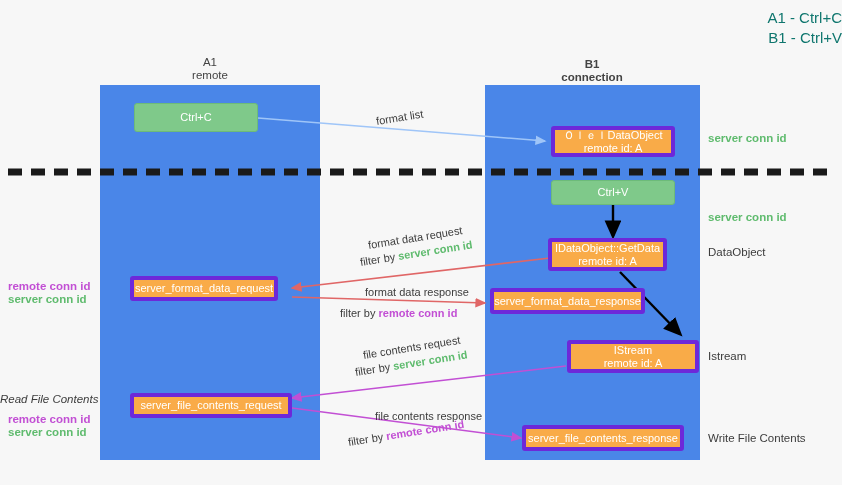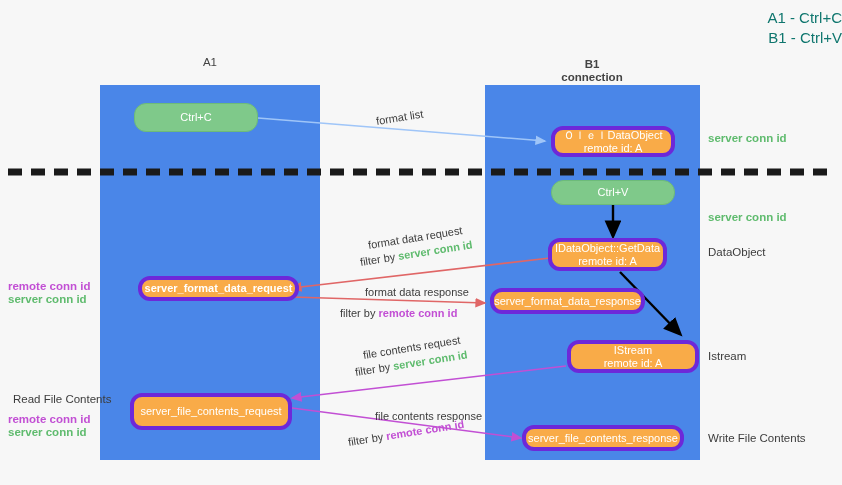--- a/index.html
+++ b/index.html
@@ -32,21 +32,21 @@
   .lane-b{left:485px;top:85px;width:215px;height:375px;}
 
   
   .box{
     box-sizing:border-box;
     display:flex;align-items:center;justify-content:center;
     flex-direction:column;
     text-align:center;
     color:#ffffff;
     font-size:11px;line-height:13px;
-    border-radius:12px;
+    border-radius:3px;
   }
   .box.green{background:#7fc98a;border:1px solid #6dbb79;}
   .box.orange{background:#f9ab48;border:4px solid #6d28d9;}
   .box .l1{display:block;}
   .box .l2{display:block;}
 
   
   .lbl{font-size:11.5px;line-height:14px;}
   .lbl.plain{color:#3c3c3c;}
   .lbl.green-t{color:#5fbb6e;font-weight:bold;}
@@ -66,20 +66,21 @@
 
 <div id="stage">
 
   <div class="abs title">
     <div>A1 - Ctrl+C</div>
     <div>B1 - Ctrl+V</div>
   </div>
 
   <div class="abs col-head" style="left:120px;top:56px;">
     <div>A1</div>
+    <div>remote</div>
   </div>
   <div class="abs col-head" style="left:502px;top:58px;font-weight:bold;">
     <div>B1</div>
     <div>connection</div>
   </div>
 
   <div class="abs lane lane-a"></div>
   <div class="abs lane lane-b"></div>
 
   <svg id="wires">
@@ -112,25 +113,25 @@
 
     <line x1="566" y1="366" x2="292" y2="398" stroke="#c24fd4" stroke-width="1.6" marker-end="url(#ah-magenta)"></line>
 
     <line x1="292" y1="408" x2="521" y2="438" stroke="#c24fd4" stroke-width="1.6" marker-end="url(#ah-magenta)"></line>
   </svg>
 
   <div class="abs box green" style="left:134px;top:103px;width:124px;height:29px;">
     <span class="l1">Ctrl+C</span>
   </div>
 
-  <div class="abs box orange" style="left:138px;top:276px;width:161px;height:25px;font-weight:bold;">
+  <div class="abs box orange" style="left:130px;top:276px;width:148px;height:25px;">
     <span class="l1">server_format_data_request</span>
   </div>
 
-  <div class="abs box orange" style="left:130px;top:393px;width:162px;height:37px;">
+  <div class="abs box orange" style="left:130px;top:393px;width:162px;height:25px;">
     <span class="l1">server_file_contents_request</span>
   </div>
 
   <div class="abs box orange" style="left:551px;top:126px;width:124px;height:31px;">
     <span class="l1">ＯｌｅＩDataObject</span>
     <span class="l2">remote id: A</span>
   </div>
 
   <div class="abs box green" style="left:551px;top:180px;width:124px;height:25px;">
     <span class="l1">Ctrl+V</span>
@@ -160,21 +161,21 @@
 
   <div class="abs lbl plain" style="left:708px;top:245px;">DataObject</div>
 
   <div class="abs lbl plain" style="left:708px;top:349px;">Istream</div>
 
   <div class="abs lbl plain" style="left:708px;top:431px;text-align:right;">Write File Contents</div>
 
   <div class="abs lbl magenta-t" style="left:8px;top:279px;">remote conn id</div>
   <div class="abs lbl green-t" style="left:8px;top:292px;">server conn id</div>
 
-  <div class="abs lbl plain" style="left:13px;top:392px;">Read File Contents</div>
+  <div class="abs lbl plain" style="left:0;top:392px;font-style:italic;">Read File Contents</div>
   <div class="abs lbl magenta-t" style="left:8px;top:412px;">remote conn id</div>
   <div class="abs lbl green-t" style="left:8px;top:425px;">server conn id</div>
 
   <div class="abs ann rot" style="left:376px;top:114px;">format list</div>
 
   <div class="abs ann rot" style="left:368px;top:238px;">format data request</div>
   <div class="abs ann rot" style="left:360px;top:255px;">
     <span>filter by </span><span class="g">server conn id</span>
   </div>
 

